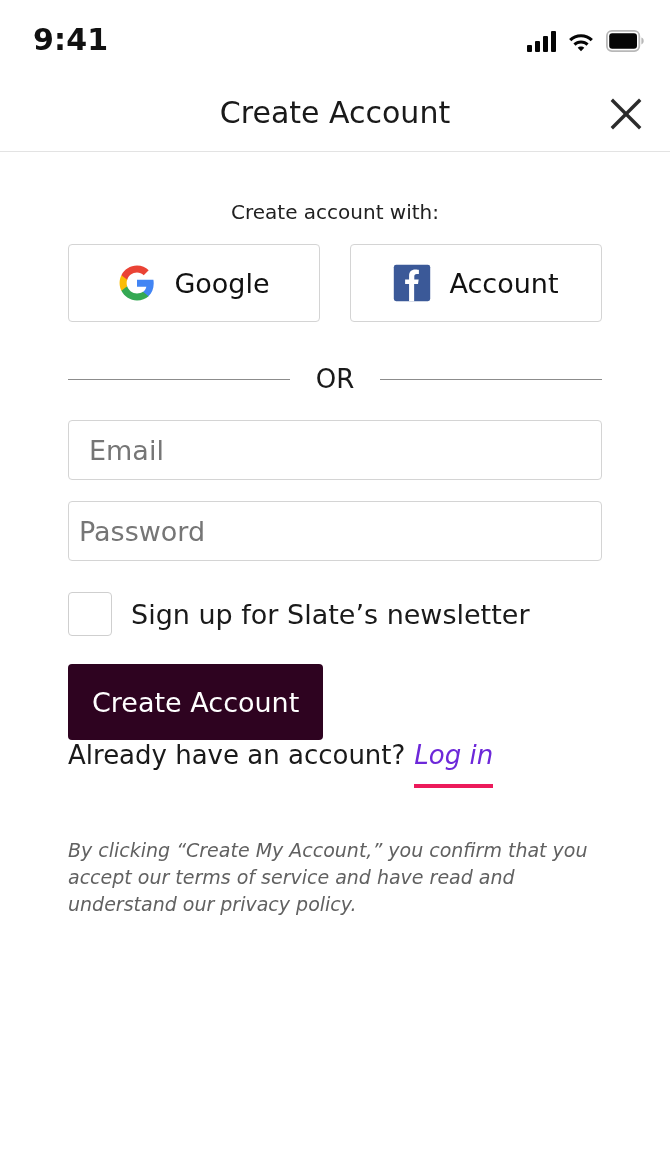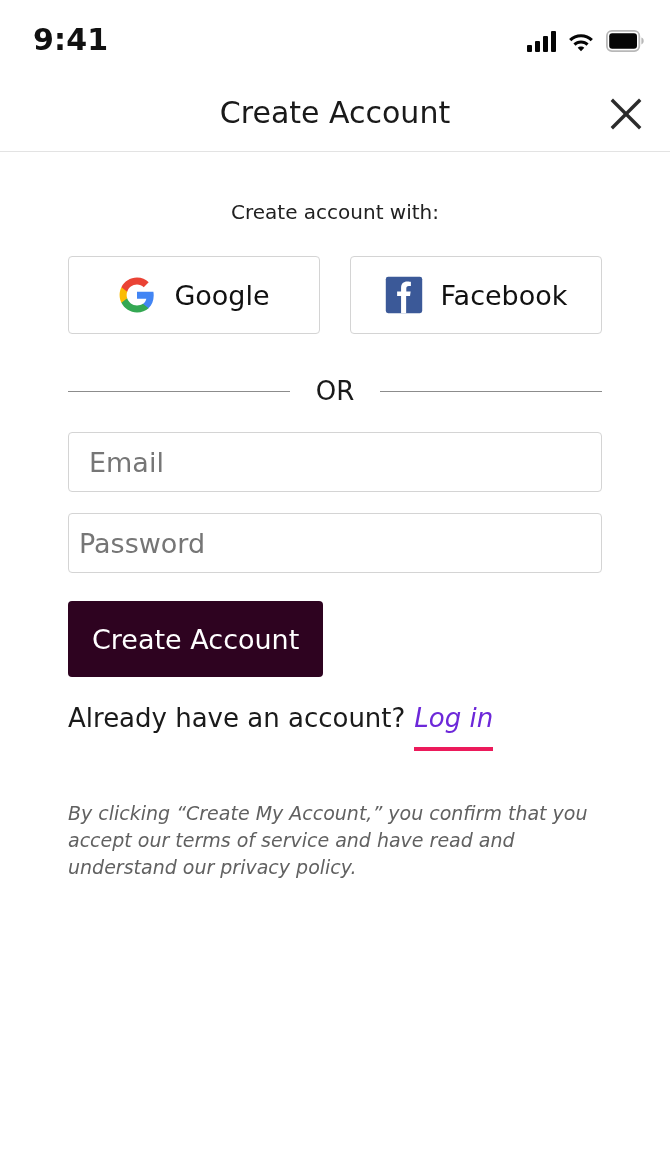--- a/index.html
+++ b/index.html
@@ -108,21 +108,21 @@
     color: #212121;
     margin-top: 48px;
     font-weight: 400;
     font-family: "DejaVu Sans", sans-serif;
   }
 
   
   .social-row {
     display: flex;
     gap: 30px;
-    margin-top: 32px;
+    margin-top: 20px;
   }
   .social-btn {
     flex: 1;
     height: 78px;
     border: 1px solid #d4d4d4;
     border-radius: 4px;
     background: #ffffff;
     display: flex;
     align-items: center;
     justify-content: center;
@@ -213,21 +213,20 @@
     font-size: 27px;
     font-family: "DejaVu Sans", sans-serif;
     cursor: pointer;
     display: inline-flex;
     align-items: center;
     justify-content: center;
   }
 
   
   .login-line {
-    margin-top: 26px;
     font-size: 26px;
     color: #1a1a1a;
     font-family: "DejaVu Sans", sans-serif;
     display: flex;
     align-items: baseline;
     gap: 9px;
   }
   .login-link {
     color: #6d28d9;
     text-decoration: none;
@@ -308,38 +307,42 @@
         <span class="social-label">Google</span>
       </div>
 
       <div class="social-btn">
         <span>
           <svg class="fb-mark" viewBox="0 0 48 48">
             <rect x="1" y="1" width="46" height="46" rx="3" ry="3" fill="#3b5998"></rect>
             <path fill="#ffffff" d="M31.6 25.3l.8-5.8h-5.5v-3.8c0-1.6.7-3.2 3.2-3.2h2.6V7.5s-2.4-.4-4.6-.4c-4.7 0-7.8 2.8-7.8 8v4.4h-5v5.8h5V47h6.4V25.3h4.9z"></path>
           </svg>
         </span>
-        <span class="social-label">Facebook</span>
+        <span class="social-label">Account</span>
       </div>
 
     </div>
 
     
     <div class="divider">
       <span class="line"></span>
       <span class="or-text">OR</span>
       <span class="line"></span>
     </div>
 
     
     <input class="field field-email" type="email" placeholder="Email" style="">
 
     <input class="field field-password" type="password" placeholder="Password" style="">
 
     
+    <div class="check-row">
+      <div class="checkbox"></div>
+      <span class="check-label">Sign up for Slate’s newsletter</span>
+    </div>
 
     
     <button class="primary-btn">Create Account</button>
 
     
     <div class="login-line">
       <span>Already have an account?</span>
       <span class="login-link">Log in</span>
     </div>
 

